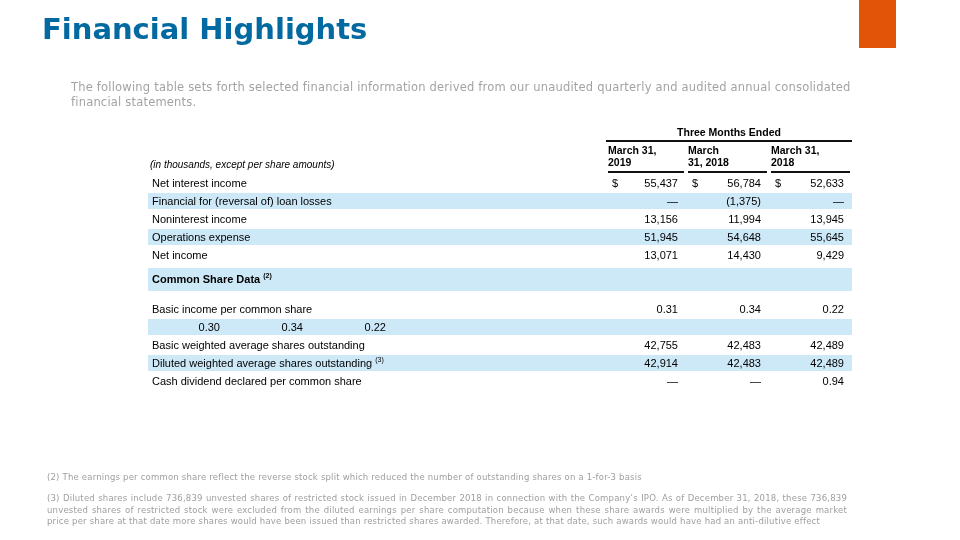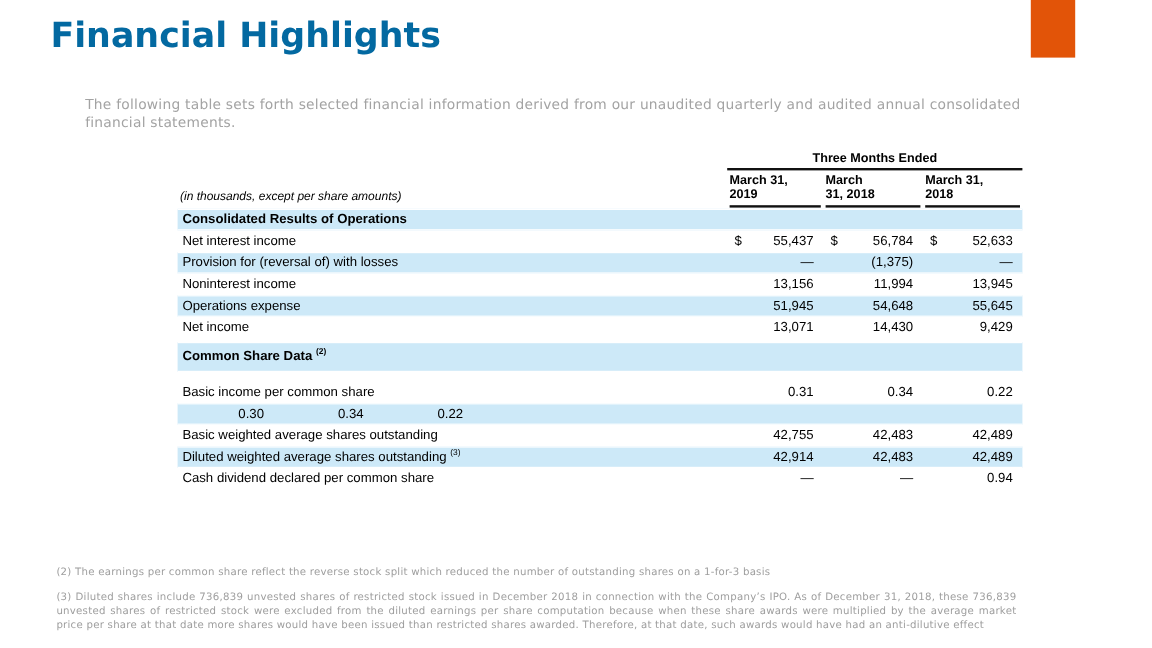--- a/index.html
+++ b/index.html
@@ -83,45 +83,39 @@
 2019</div>
         <div class="col-h c2">March
 31, 2018</div>
         <div class="col-h c3">March 31,
 2018</div>
       </div>
     </div>
 
     <div class="tbody">
 
-      <div class="row section">
-        <div class="lbl"><span>Consolidated Results of Operations</span><sup></sup></div>
-        <div class="num c1"></div>
-        <div class="num c2"></div>
-        <div class="num c3"></div>
-      </div>
 
       <div class="row">
         <div class="lbl"><span>Net interest income</span><sup></sup></div>
         <div class="num c1">
             <span class="cur">$</span>
             <span class="val">55,437</span>
           </div>
         <div class="num c2">
             <span class="cur">$</span>
             <span class="val">56,784</span>
           </div>
         <div class="num c3">
             <span class="cur">$</span>
             <span class="val">52,633</span>
           </div>
       </div>
 
       <div class="row blue">
-        <div class="lbl"><span>Provision for (reversal of) with losses</span><sup></sup></div>
+        <div class="lbl"><span>Financial for (reversal of) loan losses</span><sup></sup></div>
         <div class="num c1">
             <span class="cur"></span>
             <span class="val">—</span>
           </div>
         <div class="num c2">
             <span class="cur"></span>
             <span class="val">(1,375)</span>
           </div>
         <div class="num c3">
             <span class="cur"></span>

